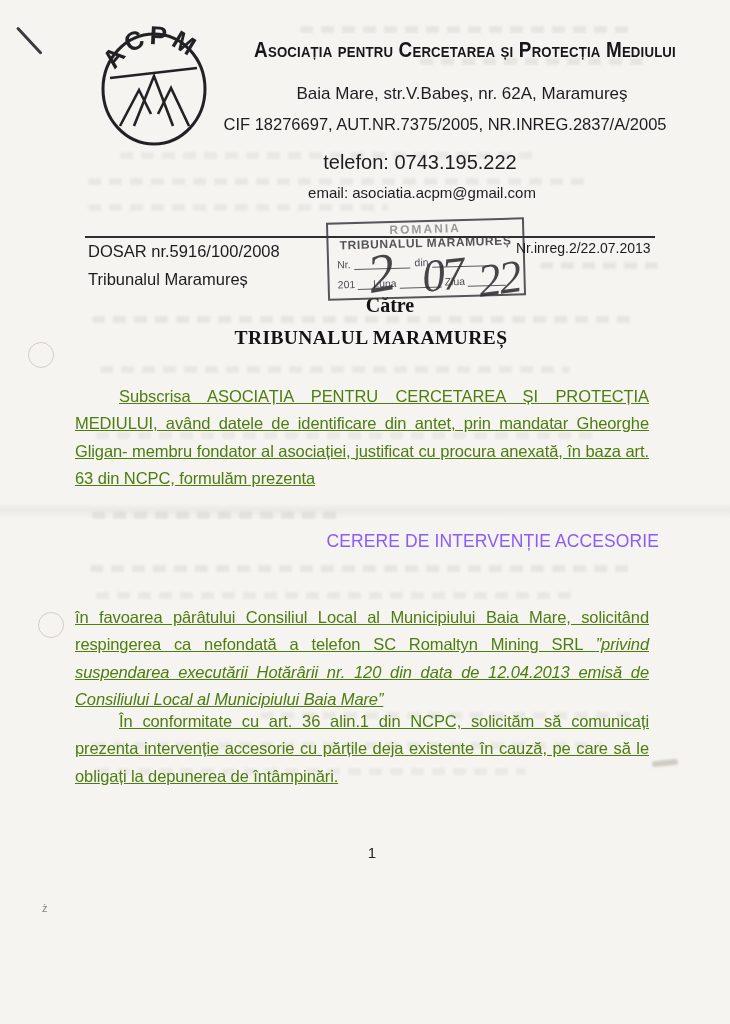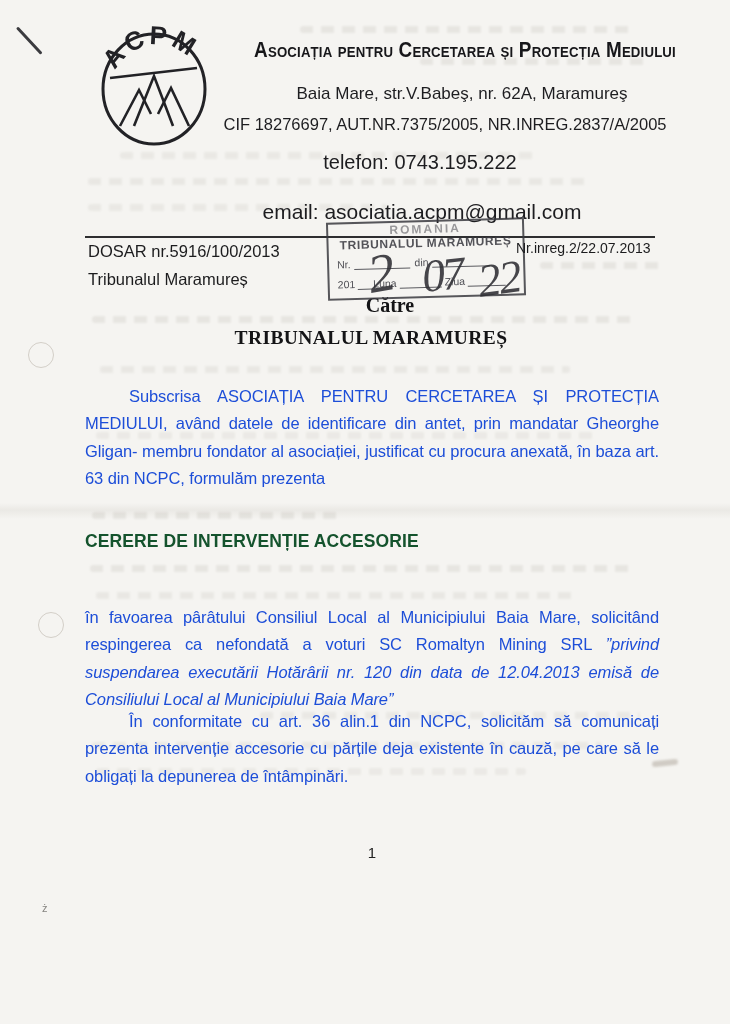--- a/index.html
+++ b/index.html
@@ -58,21 +58,21 @@
     font-weight:700;font-size:21.5px;
     letter-spacing:.2px;
     transform:scaleX(.88);transform-origin:center;
     color:#17171a;
     white-space:nowrap;
   }
   .hline{position:absolute;text-align:center;color:#1d1d20;}
   .org-address{left:162px;top:84px;width:600px;font-size:17px;}
   .org-reg{left:145px;top:115px;width:600px;font-size:16.5px;}
   .org-phone{left:120px;top:151px;width:600px;font-size:20px;}
-  .org-email{left:122px;top:200px;width:600px;font-size:21px;}
+  .org-email{left:122px;top:184px;width:600px;font-size:15px;}
   .rule{
     position:absolute;left:85px;top:236px;width:570px;height:2px;
     background:#2e2e30;z-index:1;
   }
   
   .dosar{position:absolute;left:88px;top:242px;font-size:16.5px;z-index:2;}
   .reg-number{position:absolute;left:516px;top:240px;font-size:14px;z-index:3;}
   .court-line{position:absolute;left:88px;top:270px;font-size:16.5px;z-index:2;}
   
   .stamp{
@@ -114,29 +114,29 @@
     position:absolute;left:25px;top:294px;width:730px;text-align:center;
     font-family:"Liberation Serif","DejaVu Serif",serif;
     font-weight:700;font-size:20px;color:#141416;
   }
   .addressee{
     position:absolute;left:85px;top:327px;width:572px;text-align:center;
     font-family:"Liberation Serif","DejaVu Serif",serif;
     font-weight:700;font-size:19.5px;letter-spacing:.4px;color:#141416;
   }
   .body-par{
-    position:absolute;left:85px;width:574px;
+    position:absolute;left:75px;width:574px;
     font-size:16.5px;line-height:27.3px;letter-spacing:-.1px;
-    text-align:justify;color:#1d4ed8;
+    text-align:justify;color:#4d7c0f;text-decoration:underline;
   }
   .indent{text-indent:44px;}
   .p1{top:383px;}
   .doc-title{
-    position:absolute;left:85px;top:531px;width:574px;text-align:left;
-    font-weight:700;font-size:17.5px;color:#14532d;letter-spacing:.1px;
+    position:absolute;left:85px;top:531px;width:574px;text-align:right;
+    font-weight:400;font-size:17.5px;color:#8b5cf6;letter-spacing:.1px;
   }
   .p2{top:604px;}
   .p2 .quote-italic{font-style:italic;}
   .p3{top:708px;}
   .p4{top:786px;}
   .page-number{
     position:absolute;left:85px;top:844px;width:574px;text-align:center;
     font-size:15px;color:#222;
   }
 </style>
@@ -183,21 +183,21 @@
   </div>
 
   <div class="org-name">Asociația pentru Cercetarea și Protecția Mediului</div>
   <div class="hline org-address">Baia Mare, str.V.Babeş, nr. 62A, Maramureş</div>
   <div class="hline org-reg">CIF 18276697, AUT.NR.7375/2005, NR.INREG.2837/A/2005</div>
   <div class="hline org-phone">telefon: 0743.195.222</div>
   <div class="hline org-email">email: asociatia.acpm@gmail.com</div>
 
   <div class="rule"></div>
 
-  <div class="dosar">DOSAR nr.5916/100/2013</div>
+  <div class="dosar">DOSAR nr.5916/100/2008</div>
   <div class="reg-number">Nr.inreg.2/22.07.2013</div>
   <div class="court-line">Tribunalul Maramureș</div>
 
   <div class="stamp">
     <div class="s-country">ROMANIA</div>
     <div class="s-court">TRIBUNALUL MARAMUREȘ</div>
     <div class="s-row">
       <span>Nr.</span>
       <span class="s-blank" style="width:56px;margin:0 4px"></span>
       <span>din</span>
@@ -216,20 +216,20 @@
   <div class="hw hw-luna">07</div>
   <div class="hw hw-ziua">22</div>
 
   <div class="salutation">Către</div>
   <div class="addressee">TRIBUNALUL MARAMUREȘ</div>
 
   <div class="body-par indent p1">Subscrisa ASOCIAȚIA PENTRU CERCETAREA ȘI PROTECȚIA MEDIULUI, având datele de identificare din antet, prin mandatar Gheorghe Gligan- membru fondator al asociației, justificat cu procura anexată, în baza art. 63 din NCPC, formulăm prezenta</div>
 
   <div class="doc-title">CERERE DE INTERVENȚIE ACCESORIE</div>
 
-  <div class="body-par p2"><span>în favoarea pârâtului Consiliul Local al Municipiului Baia Mare, solicitând respingerea ca nefondată a voturi SC Romaltyn Mining SRL </span><span class="quote-italic">”privind suspendarea executării Hotărârii nr. 120 din data de 12.04.2013 emisă de Consiliului Local al Municipiului Baia Mare”</span></div>
+  <div class="body-par p2"><span>în favoarea pârâtului Consiliul Local al Municipiului Baia Mare, solicitând respingerea ca nefondată a telefon SC Romaltyn Mining SRL </span><span class="quote-italic">”privind suspendarea executării Hotărârii nr. 120 din data de 12.04.2013 emisă de Consiliului Local al Municipiului Baia Mare”</span></div>
 
   <div class="body-par indent p3">În conformitate cu art. 36 alin.1 din NCPC, solicităm să comunicați prezenta intervenție accesorie cu părțile deja existente în cauză, pe care să le obligați la depunerea de întâmpinări.</div>
 
 
   <div class="page-number">1</div>
 
 </div>
 
 </body></html>

